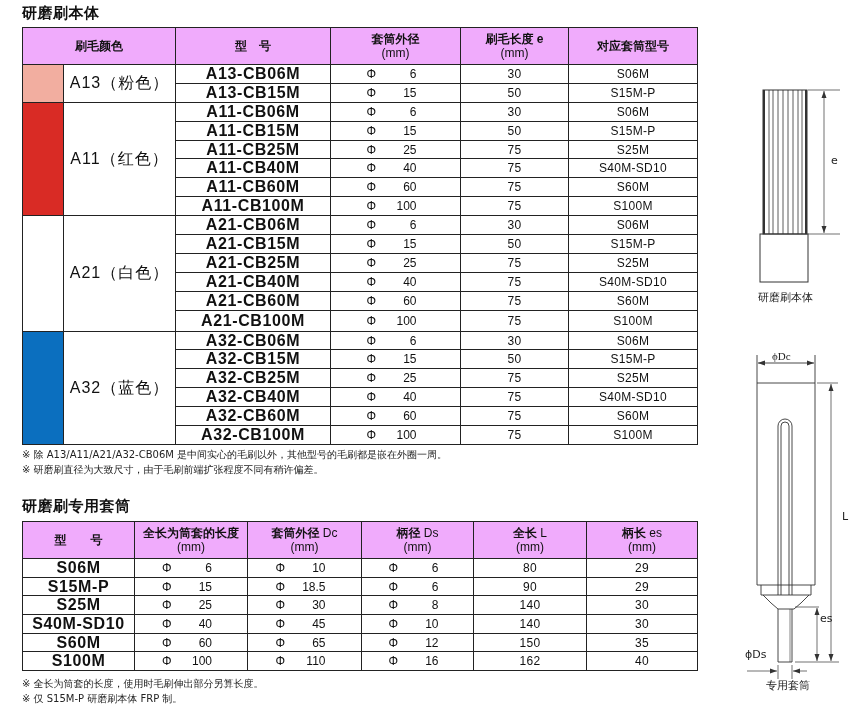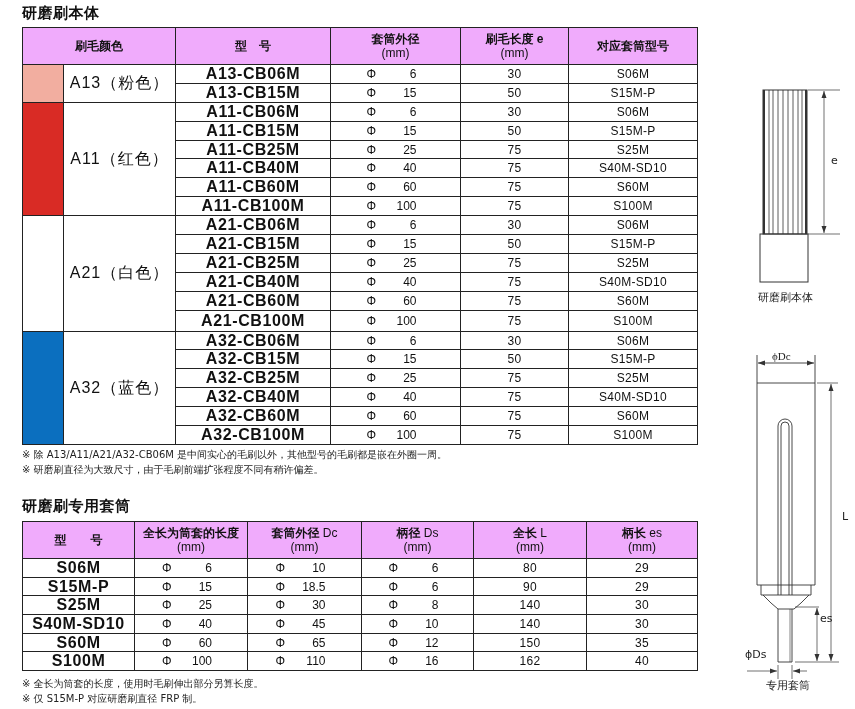--- a/index.html
+++ b/index.html
@@ -268,21 +268,21 @@
         <td><span class="phi"><span class="p">Φ</span><span class="v">100</span></span></td>
         <td><span class="phi"><span class="p">Φ</span><span class="v">110</span></span></td>
         <td><span class="phi"><span class="p">Φ</span><span class="v">16</span></span></td>
         <td class="num">162</td>
         <td class="num">40</td>
       </tr>
     </tbody>
 </table>
 
 <div class="note" style="top:677px;">※ 全长为筒套的长度，使用时毛刷伸出部分另算长度。</div>
-<div class="note" style="top:692px;">※ 仅 S15M-P 对应研磨刷直径 FRP 制。</div>
+<div class="note" style="top:692px;">※ 仅 S15M-P 研磨刷本体 FRP 制。</div>
 
 <svg style="left:740px; top:80px;" width="110" height="210" viewBox="0 0 110 210">
   <g stroke="#333" fill="none">
 
     <rect x="23" y="10" width="44" height="144" stroke-width="1"></rect>
     <line x1="24" y1="10" x2="24" y2="154" stroke-width="2"></line>
     <line x1="66" y1="10" x2="66" y2="154" stroke-width="2"></line>
     <line x1="29" y1="10" x2="29" y2="154" stroke-width="0.8"></line>
     <line x1="33" y1="10" x2="33" y2="154" stroke-width="0.8"></line>
     <line x1="38" y1="10" x2="38" y2="154" stroke-width="0.8"></line>

